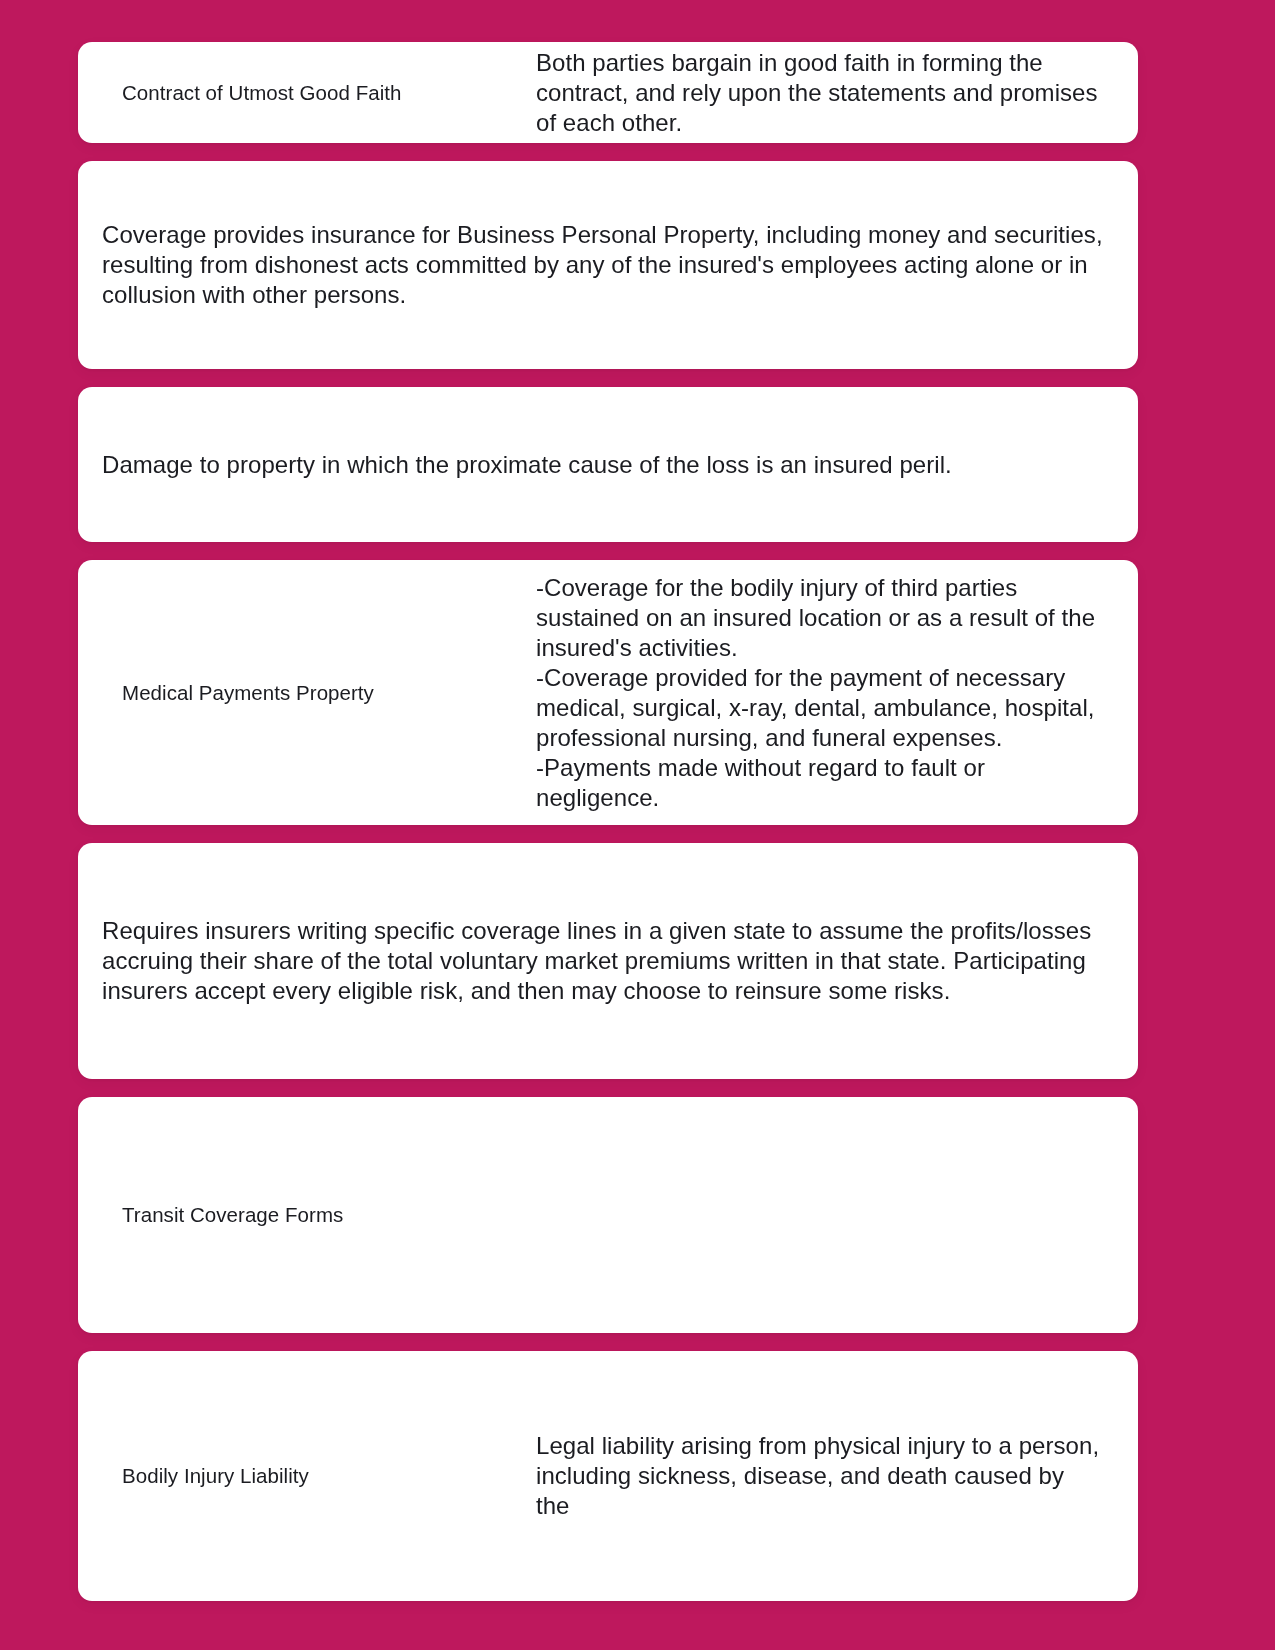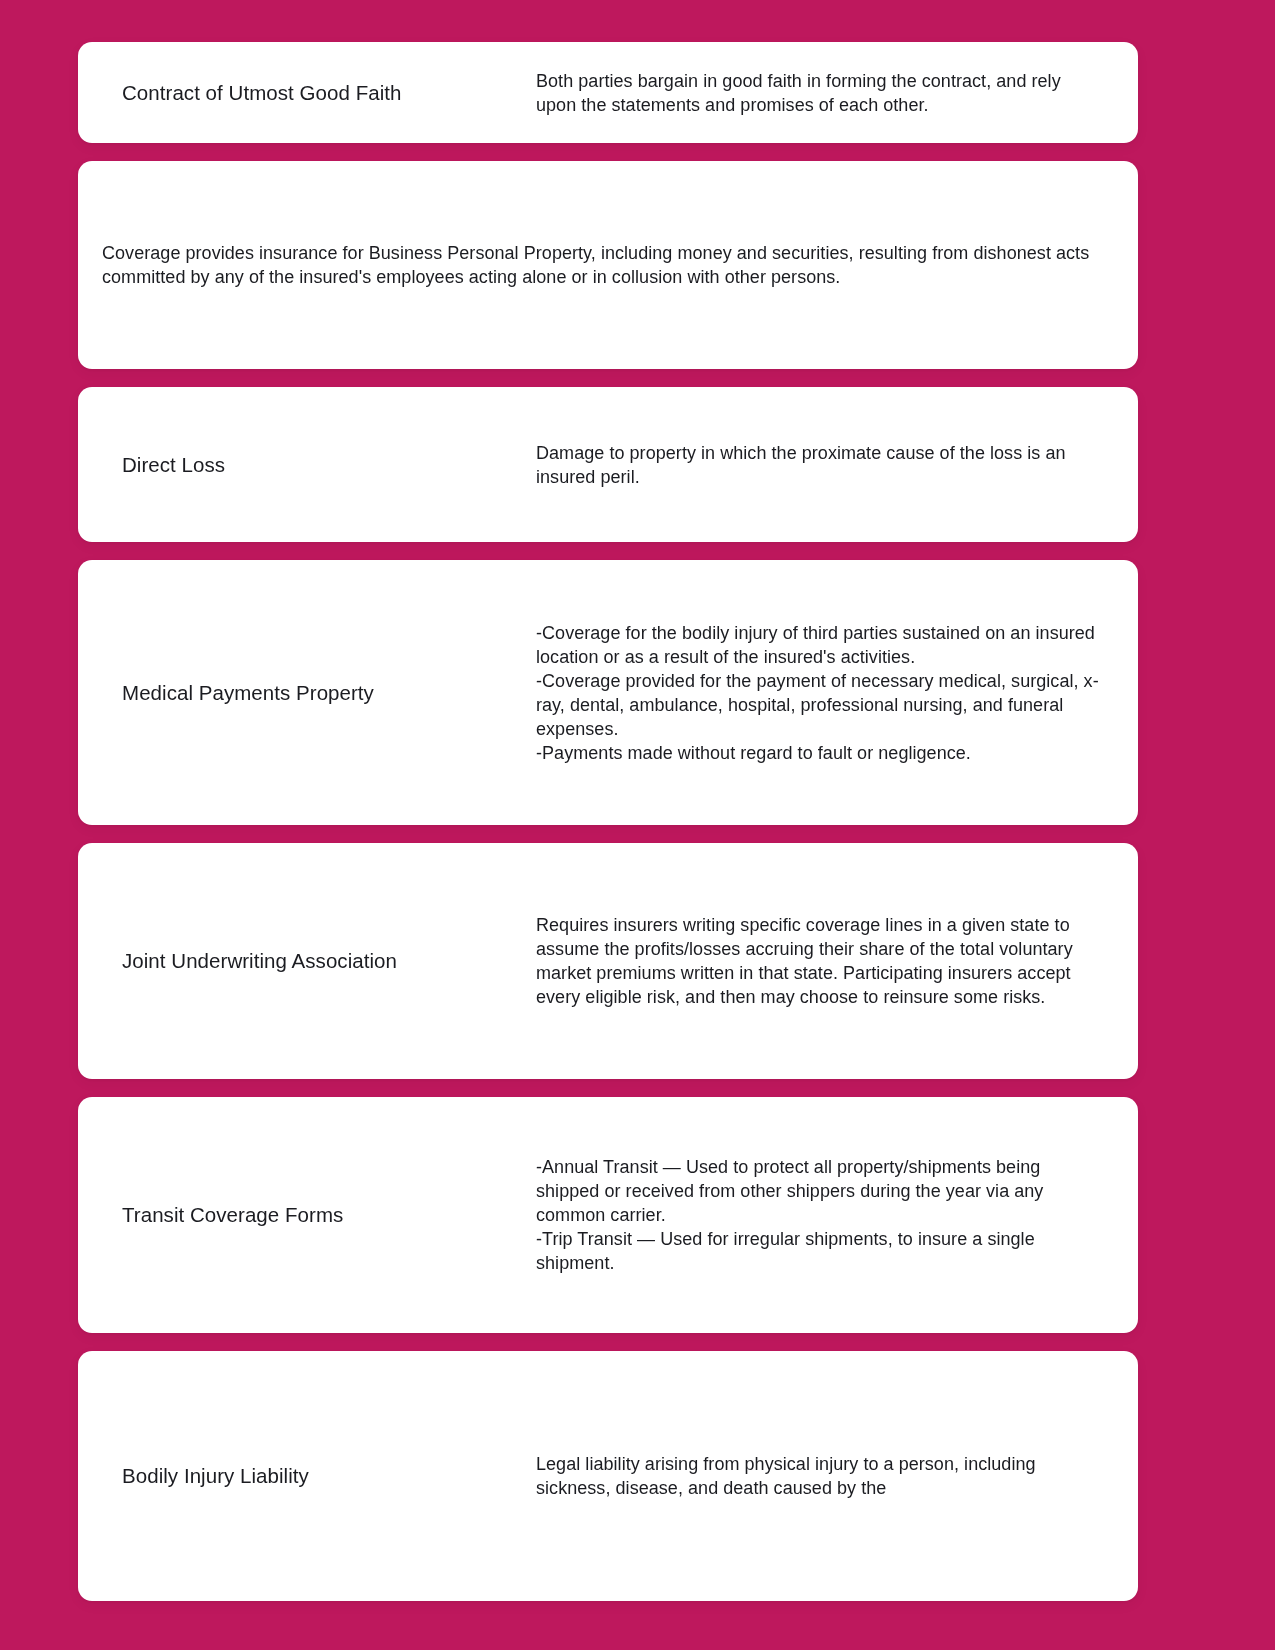--- a/index.html
+++ b/index.html
@@ -49,22 +49,22 @@
     padding-left: 20px;
     box-sizing: border-box;
     font-size: 20.5px;
     line-height: 30px;
     color: #1b1c21;
     letter-spacing: 0.05px;
   }
 
   .card-def {
     flex: 1 1 auto;
-    font-size: 18px;
-    line-height: 24px;
+    font-size: 24px;
+    line-height: 30px;
     color: #1b1c21;
     letter-spacing: 0.05px;
     white-space: pre-line;
     padding-right: 10px;
   }
 
   
   .card.h1 { height: 101px; }
   .card.h2 { height: 208px; }
   .card.h3 { height: 155px; }
@@ -82,40 +82,36 @@
     <div class="card h1">
       <div class="card-term">Contract of Utmost Good Faith</div>
       <div class="card-def">Both parties bargain in good faith in forming the contract, and rely upon the statements and promises of each other.</div>
     </div>
 
     <div class="card h2">
       <div class="card-def">Coverage provides insurance for Business Personal Property, including money and securities, resulting from dishonest acts committed by any of the insured's employees acting alone or in collusion with other persons.</div>
     </div>
 
     <div class="card h3">
-      <div class="card-term">Direct Loss</div>
       <div class="card-def">Damage to property in which the proximate cause of the loss is an insured peril.</div>
     </div>
 
     <div class="card h4">
       <div class="card-term">Medical Payments Property</div>
       <div class="card-def">-Coverage for the bodily injury of third parties sustained on an insured location or as a result of the insured's activities.
 -Coverage provided for the payment of necessary medical, surgical, x-ray, dental, ambulance, hospital, professional nursing, and funeral expenses.
 -Payments made without regard to fault or negligence.</div>
     </div>
 
     <div class="card h5">
-      <div class="card-term">Joint Underwriting Association</div>
       <div class="card-def">Requires insurers writing specific coverage lines in a given state to assume the profits/losses accruing their share of the total voluntary market premiums written in that state. Participating insurers accept every eligible risk, and then may choose to reinsure some risks.</div>
     </div>
 
     <div class="card h6">
       <div class="card-term">Transit Coverage Forms</div>
-      <div class="card-def">-Annual Transit — Used to protect all property/shipments being shipped or received from other shippers during the year via any common carrier.
--Trip Transit — Used for irregular shipments, to insure a single shipment.</div>
     </div>
 
     <div class="card h7">
       <div class="card-term">Bodily Injury Liability</div>
       <div class="card-def">Legal liability arising from physical injury to a person, including sickness, disease, and death caused by the</div>
     </div>
 
   </div>
 </div>
 

